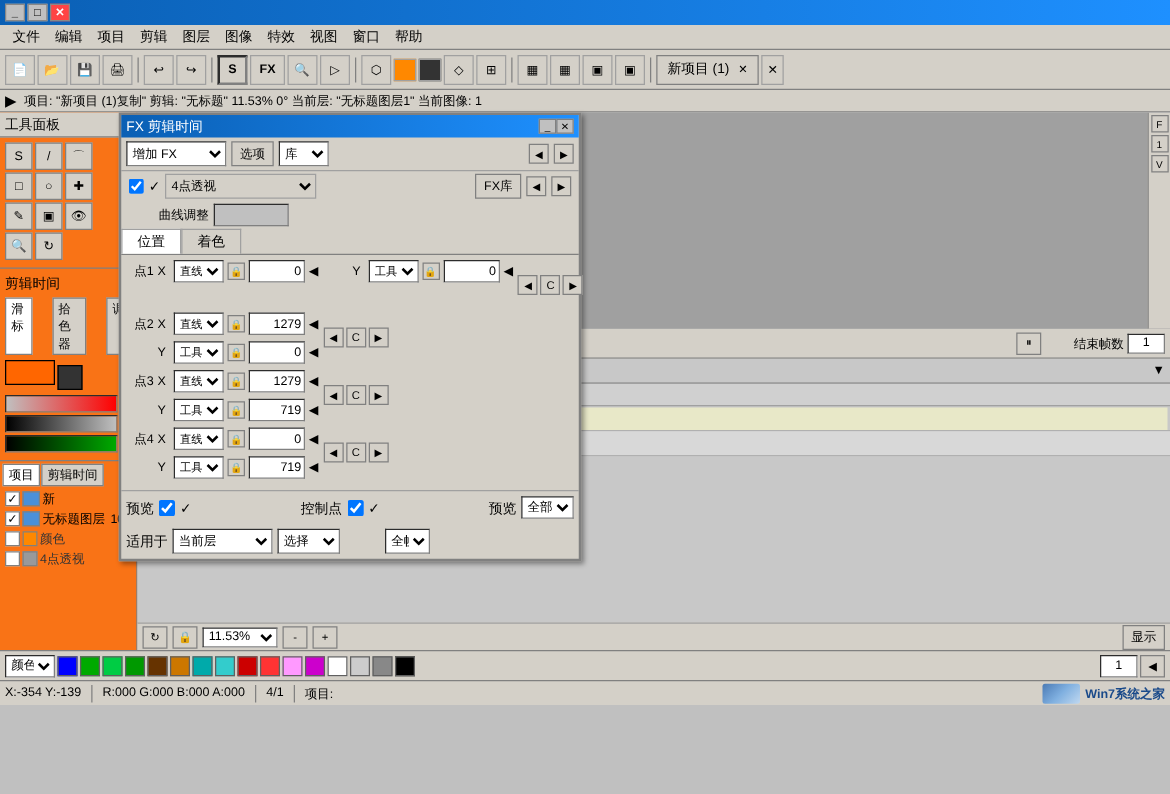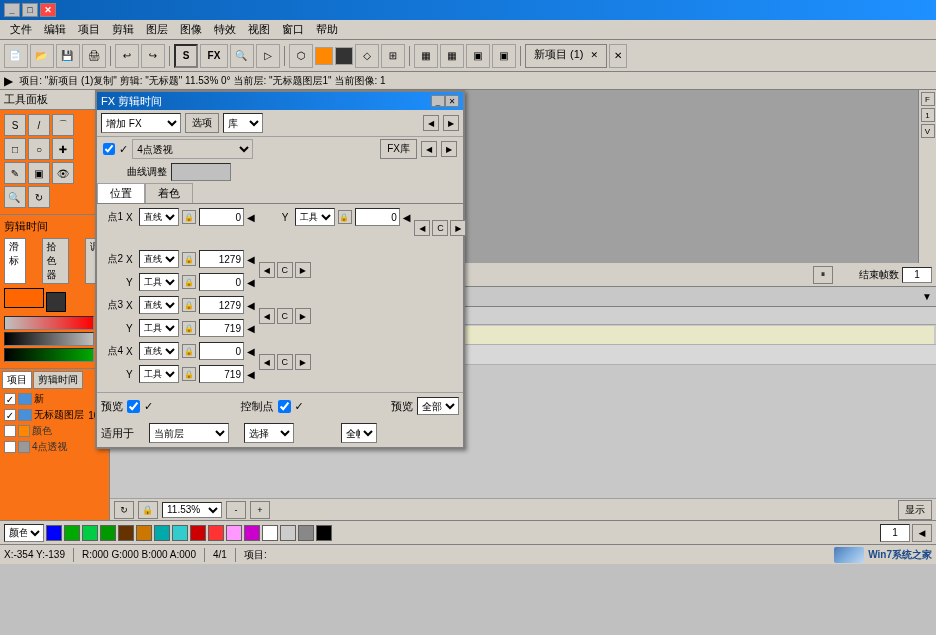--- a/index.html
+++ b/index.html
@@ -107,21 +107,21 @@
     .point-label { width: 22px; font-size: 10px; text-align: right; }
     .coord-label { width: 10px; font-size: 10px; }
     .coord-type { height: 18px; width: 40px; font-size: 9px; background: #fff; border: 1px inset #808080; }
     .coord-lock { width: 14px; height: 14px; border: 1px solid #808080; background: #d4d0c8; display: flex; align-items: center; justify-content: center; font-size: 8px; }
     .coord-val { width: 45px; height: 18px; background: #fff; border: 1px inset #808080; font-size: 10px; text-align: right; padding-right: 2px; }
     .coord-arrow { font-size: 10px; cursor: pointer; }
     .nav-btn { width: 16px; height: 16px; background: #d4d0c8; border: 1px solid #808080; display: flex; align-items: center; justify-content: center; font-size: 8px; cursor: pointer; }
     .c-btn { width: 16px; height: 16px; background: #d4d0c8; border: 1px solid #808080; font-size: 9px; cursor: pointer; display: flex; align-items: center; justify-content: center; }
 
     .fx-bottom { display: flex; align-items: center; padding: 4px; gap: 4px; border-top: 1px solid #a0a0a0; }
-    .fx-apply-row { display: flex; align-items: center; padding: 4px; gap: 15px; }
+    .fx-apply-row { display: flex; align-items: center; padding: 4px; gap: 4px; }
     .fx-apply-select { height: 20px; font-size: 10px; background: #fff; border: 1px inset #808080; }
     .fx-apply-btn { flex: 1; height: 24px; background: #d4d0c8; border: 2px outset #e0e0e0; font-size: 11px; cursor: pointer; text-align: center; display: flex; align-items: center; justify-content: center; }
 
     .zoom-select { height: 16px; font-size: 10px; background: #fff; border: 1px inset #808080; width: 60px; }
     .display-btn { height: 20px; padding: 0 6px; background: #d4d0c8; border: 1px solid #808080; font-size: 10px; cursor: pointer; }
   </style>
 </head>
 <body>
 
 <div class="title-bar">

